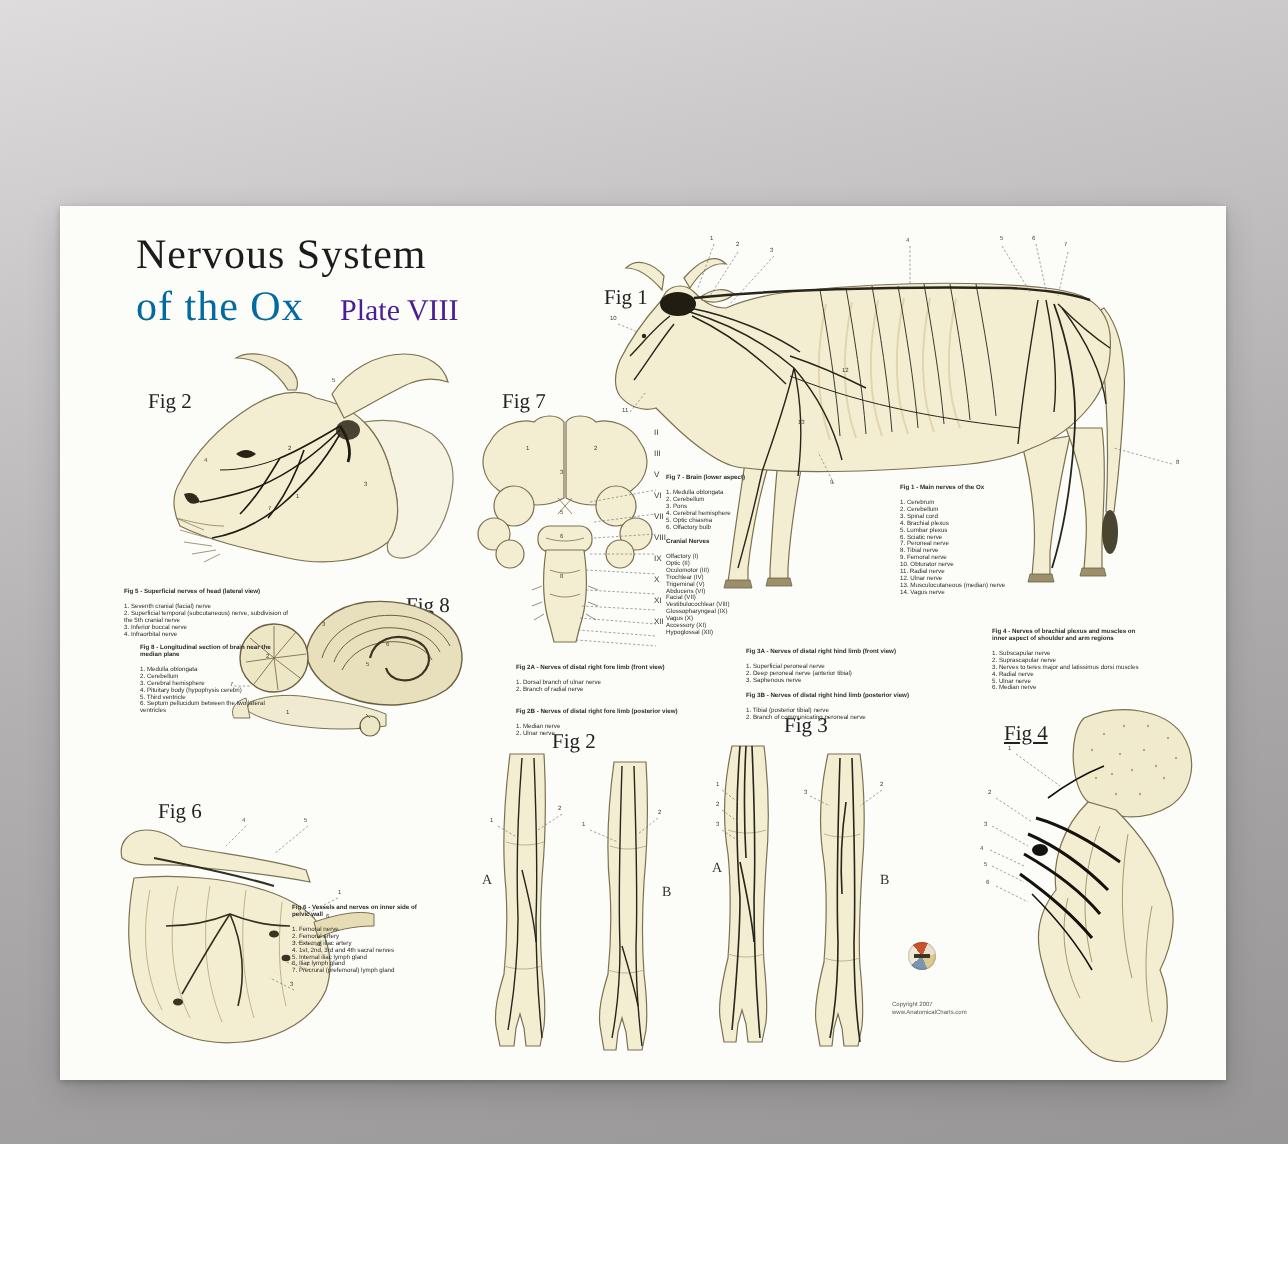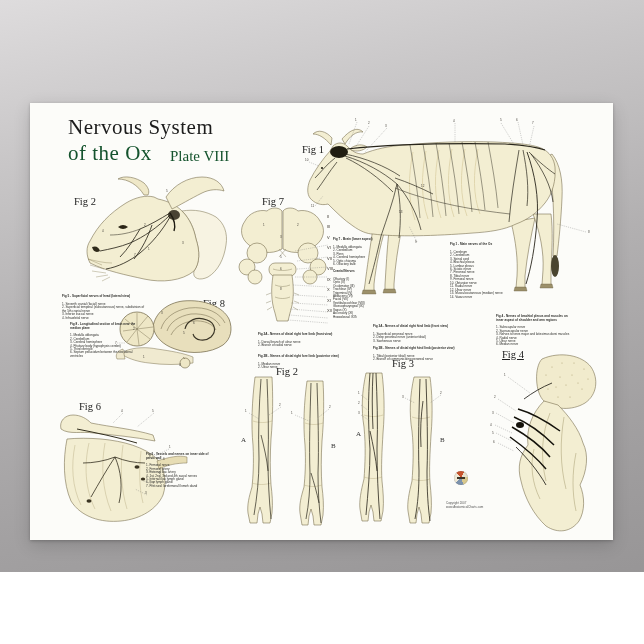--- a/index.html
+++ b/index.html
@@ -2,22 +2,22 @@
 <html><head>
 <meta charset="utf-8">
 <style>
   html,body{margin:0;padding:0;}
   body{width:644px;height:644px;overflow:hidden;font-family:"Liberation Sans",sans-serif;}
   .stage{position:relative;width:644px;height:572px;
     background:linear-gradient(168deg,#dedcdd 0%,#c9c7c8 22%,#b2b0b1 50%,#a3a1a2 75%,#979596 100%);padding-left:44px;}
   .poster{position:absolute;left:30px;top:103px;width:583px;height:437px;background:#fcfcf9;
     box-shadow:0 1px 3px rgba(0,0,0,.22),0 5px 16px rgba(0,0,0,.16);}
   .t1{position:absolute;left:38px;top:12px;font:400 21px/1.2 "Liberation Serif",serif;color:#1c1c1c;letter-spacing:.5px;}
-  .t2{position:absolute;left:38px;top:38px;font:400 21px/1.2 "Liberation Serif",serif;color:#14532d;letter-spacing:.5px;}
-  .plate{position:absolute;left:140px;top:44px;font:400 15px/1.2 "Liberation Serif",serif;color:#14532d;}
+  .t2{position:absolute;left:38px;top:38px;font:400 21px/1.2 "Liberation Serif",serif;color:#0369a1;letter-spacing:.5px;}
+  .plate{position:absolute;left:140px;top:44px;font:400 15px/1.2 "Liberation Serif",serif;color:#4c1d95;}
   .figlab{position:absolute;font:400 10.5px/1 "Liberation Serif",serif;color:#222;}
   .fig{position:absolute;}
   .fig svg{display:block;width:100%;height:100%;}
   .cap{position:absolute;width:130px;font:6.2px/1.12 "Liberation Sans",sans-serif;color:#2b2b28;
     transform:scale(.5);transform-origin:0 0;white-space:pre-line;}
   .cap .h{font-weight:bold;margin-bottom:1px;}
   .callout{position:absolute;font:6px/1 "Liberation Sans",sans-serif;color:#44403a;
     transform:scale(.5);transform-origin:0 0;}
   .numerals{position:absolute;left:297px;top:108px;font:8px/21px "Liberation Sans",sans-serif;color:#3a362e;
     transform:scale(.5);transform-origin:0 0;white-space:pre-line;}
@@ -34,26 +34,26 @@
 
 <div class="stage">
   <div class="poster">
 
     <div class="t1">Nervous System</div>
     <div class="t2">of the Ox</div>
     <div class="plate">Plate VIII</div>
 
     <div class="figlab" style="left:272px;top:42px;">Fig 1</div>
     <div class="figlab" style="left:44px;top:94px;">Fig 2</div>
-    <div class="figlab" style="left:232px;top:94px;">Fig 7</div>
+    <div class="figlab" style="left:221px;top:94px;">Fig 7</div>
     <div class="figlab" style="left:173px;top:196px;">Fig 8</div>
     <div class="figlab" style="left:49px;top:299px;text-align:center;">Fig 6</div>
     <div class="figlab" style="left:246px;top:264px;text-align:center;">Fig 2</div>
     <div class="figlab" style="left:362px;top:256px;">Fig 3</div>
-    <div class="figlab" style="left:472px;top:247px;text-decoration:underline;">Fig 4</div>
+    <div class="figlab" style="left:472px;top:260px;text-decoration:underline;">Fig 4</div>
 
     <div class="fig" style="left:275px;top:15px;width:290px;height:177px;">
       <svg viewBox="0 0 290 177">
         <g fill="#f3eed2" stroke="#7a7150" stroke-width="0.6">
           <path d="M68,110 C65,130 62,150 60,166 L59,173 L69,173 L69,166 C71,148 75,128 80,112 Z"></path>
           <path d="M84,112 C82,132 81,150 80,167 L80,172 L89,172 L89,166 C90,148 93,130 96,114 Z"></path>
           <path d="M206,104 C211,124 213,142 212,158 L211,170 L220,170 L220,158 C222,138 226,118 230,100 Z"></path>
           <path d="M228,96 C235,114 239,134 238,152 L237,167 L246,167 L246,152 C247,132 248,112 246,96 Z"></path>
           <path d="M247,36 C255,46 258,62 257,80 C256,102 254,122 252,138 L248,138 C249,120 249,100 248,82 C247,62 244,48 240,40 Z"></path>
           <path d="M5,62 C10,52 17,42 25,33 L28,28 C32,24 38,24 42,28 C48,34 52,36 58,36 C70,31 84,28 100,27 C130,24 160,23 190,24 C210,25 226,26 236,30 C245,34 249,41 250,49 C251,62 248,75 240,85 C232,95 222,102 211,106 C199,112 184,114 168,115 C130,118 90,119 68,116 C62,116 55,113 48,108 C39,102 31,94 23,86 C16,88 9,85 5,80 C2,76 2,69 5,62 Z"></path>

